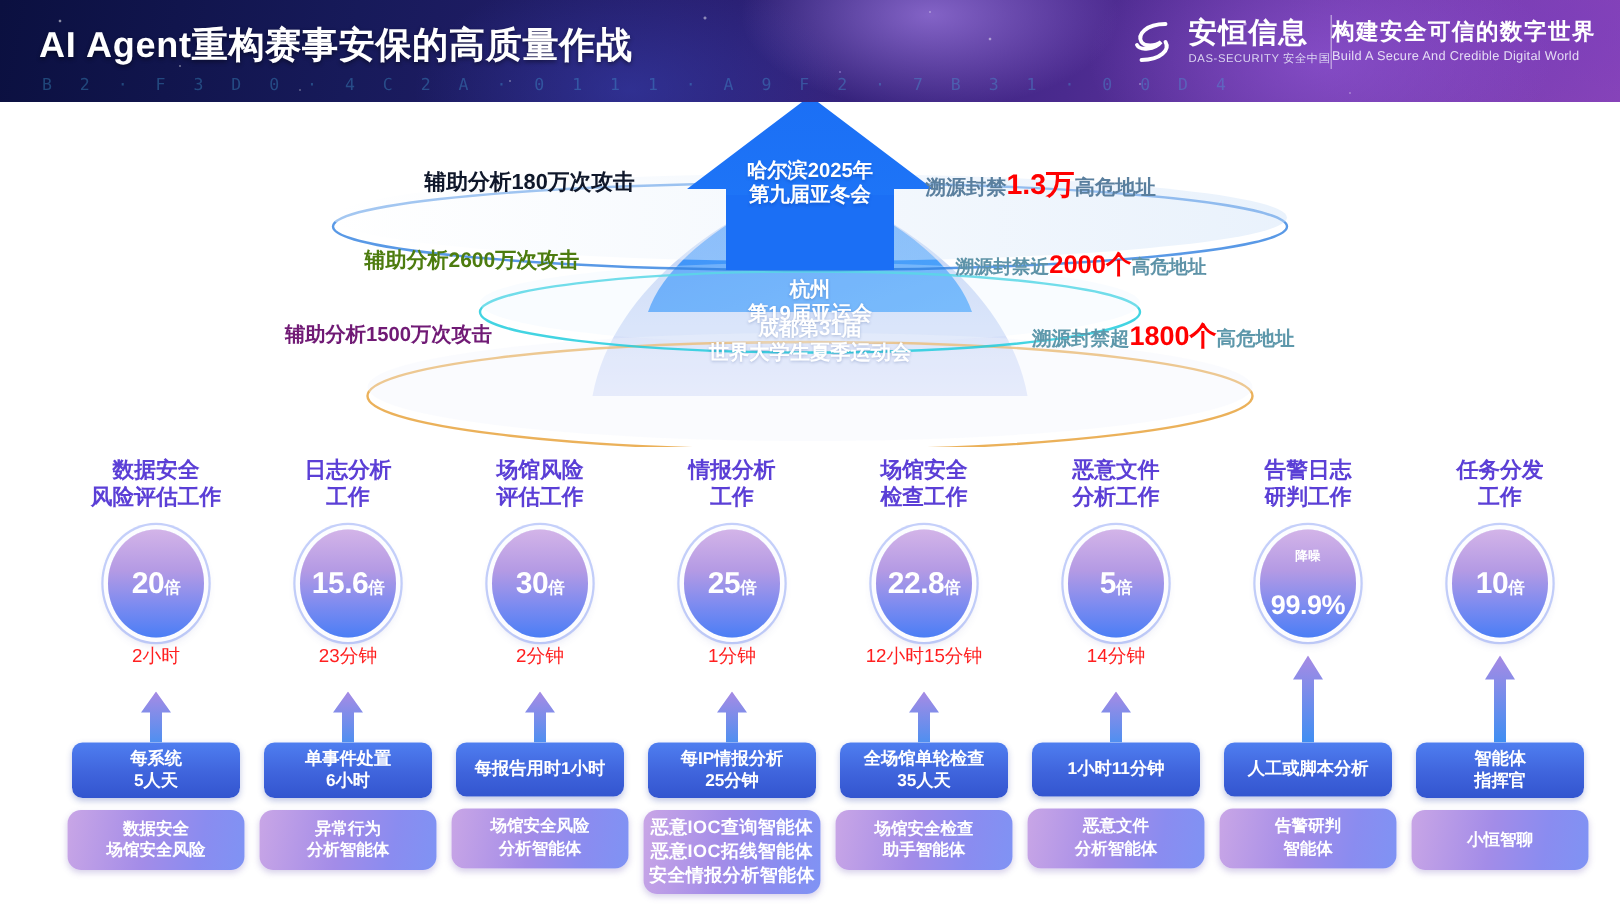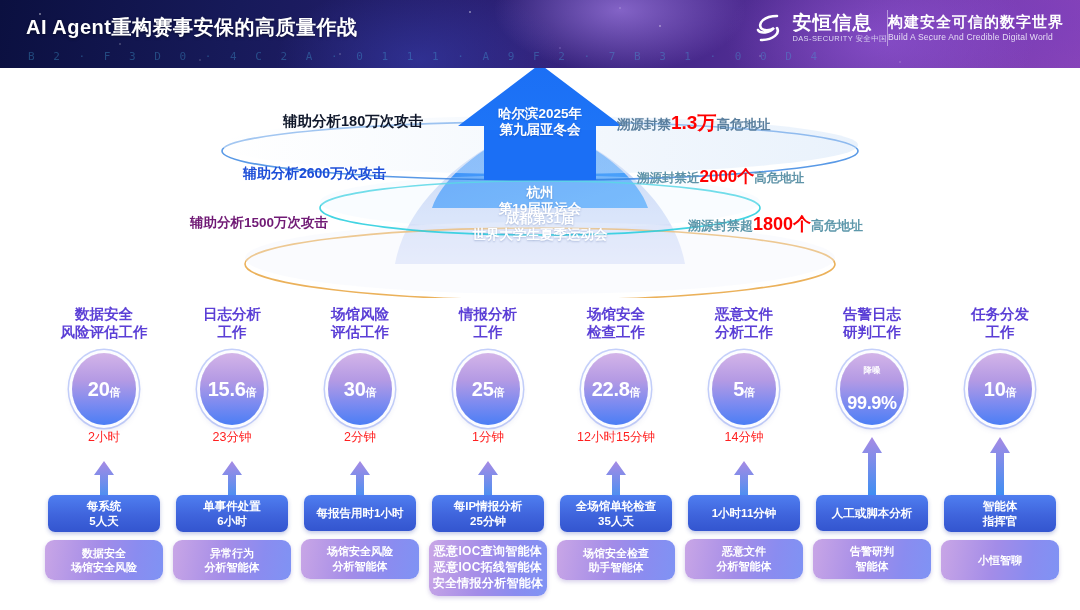--- a/index.html
+++ b/index.html
@@ -43,21 +43,21 @@
     pointer-events:none;
   }
   .hdr-code {
     position:absolute; left:0; bottom:0px; width:100%; height:22px;
     font-family:"DejaVu Sans Mono","Liberation Mono",monospace;
     font-size:11px; letter-spacing:6px; color:rgba(70,170,220,.35);
     white-space:nowrap; overflow:hidden; padding-left:28px; line-height:22px;
   }
   .hdr-title {
     position:absolute; left:26px; top:14px;
-    font-size:20px; font-weight:bold; color:#ffffff; letter-spacing:.5px;
+    font-size:24px; font-weight:bold; color:#ffffff; letter-spacing:.5px;
     text-shadow:0 1px 3px rgba(0,0,0,.45);
   }
   .hdr-right { position:absolute; right:16px; top:10px; display:flex; align-items:center; }
   .logo-block { display:flex; align-items:center; gap:6px; }
   .logo-mark { width:34px; height:34px; }
   .logo-txt { display:flex; flex-direction:column; line-height:1; }
   .logo-cn { font-size:19px; font-weight:bold; color:#fff; letter-spacing:1px; }
   .logo-en { font-size:7.5px; color:#ddd6f2; letter-spacing:.4px; margin-top:3px; }
   .vdiv { width:1px; height:36px; background:rgba(255,255,255,.45); }
   .slogan { display:flex; flex-direction:column; line-height:1.15; }
@@ -188,21 +188,21 @@
     <div class="pyr-label tier-name" style="left:462px; top:90px; width:156px;margin-top:27px;">
       <div>杭州</div>
       <div>第19届亚运会</div>
     </div>
     <div class="pyr-label tier-name" style="left:432px; top:143px; width:216px;">
       <div>成都第31届</div>
       <div>世界大学生夏季运动会</div>
     </div>
 
     <div class="side-lab" style="left:283px; top:44px; font-size:14.5px; color:#0f172a;">辅助分析180万次攻击</div>
-    <div class="side-lab" style="left:243px; top:97px; font-size:14px; color:#1d4ed8;">辅助分析2600万次攻击</div>
+    <div class="side-lab" style="left:243px; top:97px; font-size:14px; color:#4d7c0f;">辅助分析2600万次攻击</div>
     <div class="side-lab" style="left:190px; top:146px; font-size:13.5px; color:#701a75;">辅助分析1500万次攻击</div>
 
     <div class="side-lab" style="left:617px; top:42px; font-size:13.5px; color:#5a7f9e;">
       <span>溯源封禁</span><span class="big">1.3万</span><span>高危地址</span>
     </div>
     <div class="side-lab" style="left:637px; top:97px; font-size:12.5px; color:#5e93a8;">
       <span>溯源封禁近</span><span class="big" style="font-size:17px">2000个</span><span>高危地址</span>
     </div>
     <div class="side-lab" style="left:688px; top:144px; font-size:13px; color:#5e98ab;">
       <span>溯源封禁超</span><span class="big" style="font-size:18px">1800个</span><span>高危地址</span>

